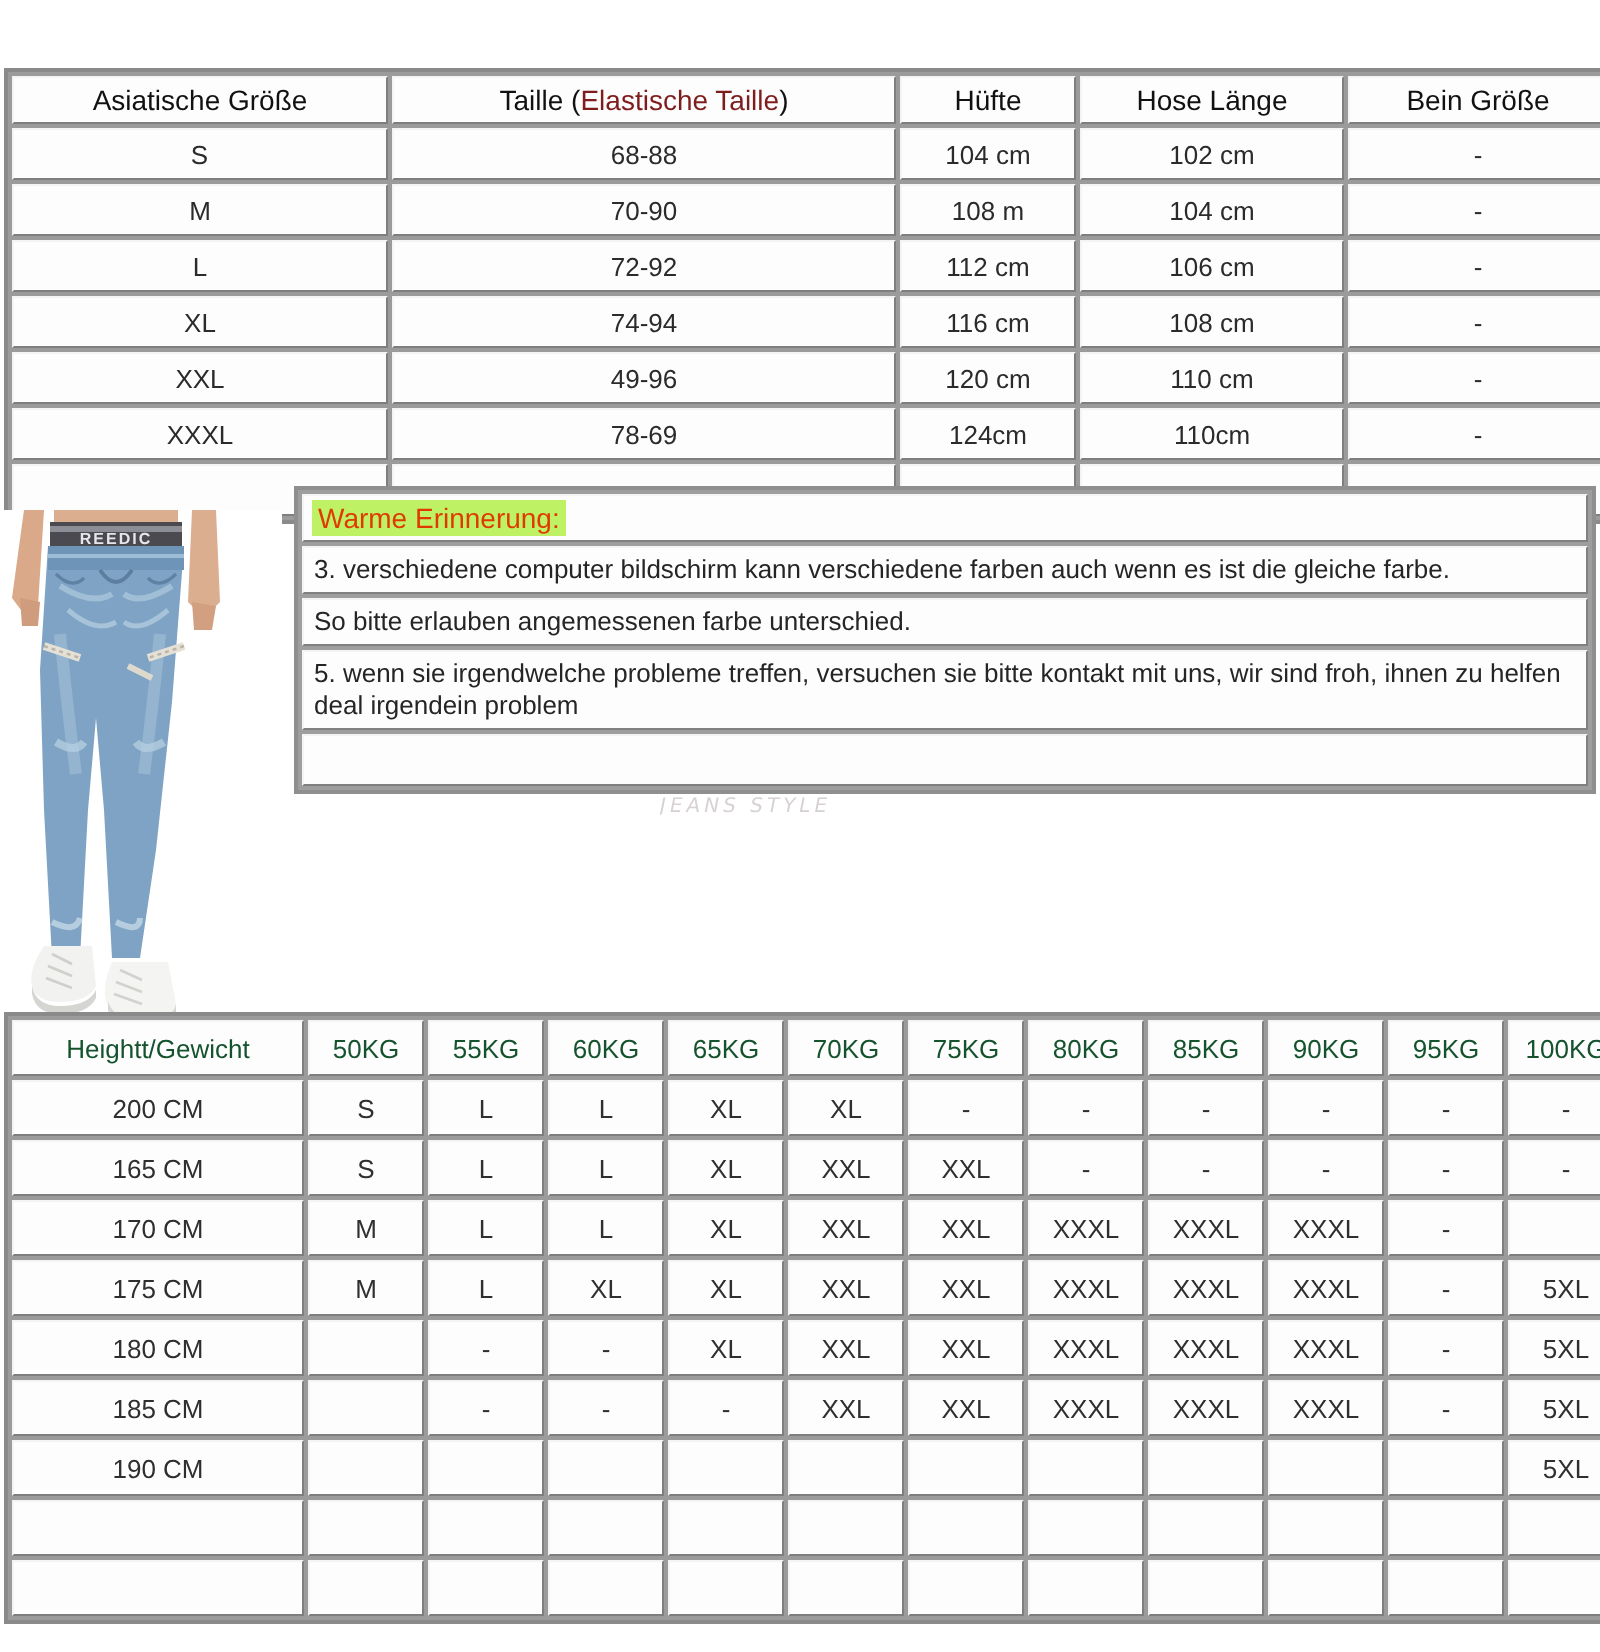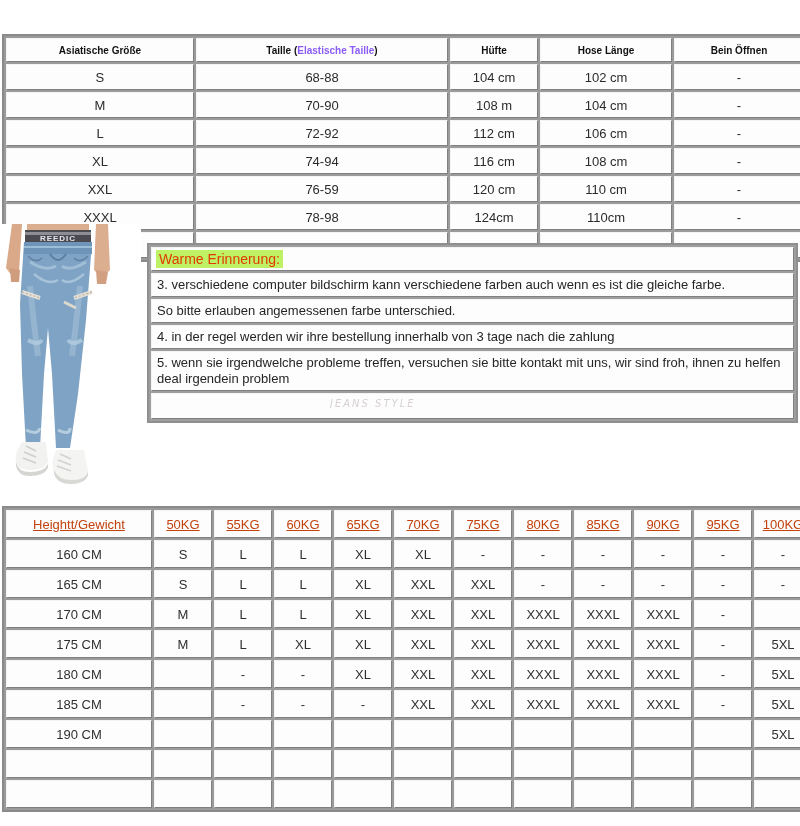--- a/index.html
+++ b/index.html
@@ -33,36 +33,36 @@
     overflow:hidden;
     white-space:nowrap;
   }
 
   
   #top-table-wrap{
     position:absolute;left:2px;top:34px;width:796px;
   }
   #top-table td{height:24px;font-size:13px;color:#2b2b2b;}
   #top-table tr.hdr td{
-    font-weight:bold;font-size:10px;color:#111;height:22px;
-  }
-  #top-table .red{color:#8b5cf6;}
+    font-weight:normal;font-size:14px;color:#111;height:22px;
+  }
+  #top-table .red{color:#7f1d1d;}
   .sz-s   {font-size:19px;font-weight:400;letter-spacing:.5px;}
   .sz-m   {font-size:20px;}
   .sz-l   {font-size:19px;}
   .sz-xl  {font-size:20px;}
   .sz-xxl {font-size:20px;}
   .sz-xxxl{font-size:20px;}
   .big-val{font-size:18px;}
   .mid-val{font-size:15px;margin-left:12px;}
   .dash{font-size:13px;color:#333;}
 
   
   #photo{
-    position:absolute;left:0;top:224px;width:141px;height:262px;
+    position:absolute;left:0;top:255px;width:141px;height:262px;
     background:#ef4444;overflow:hidden;
   }
 
   
   #notice-wrap{
     position:absolute;left:147px;top:243px;width:651px;
   }
   #notice-table{
     border-collapse:separate;border-spacing:2px;
     background:#9e9e9e;border:2px solid #8f8f8f;width:100%;
@@ -87,21 +87,21 @@
     opacity:.30;font-size:10px;letter-spacing:2px;color:#7d6a6a;
     font-family:"DejaVu Sans", sans-serif;pointer-events:none;
     white-space:nowrap;overflow:hidden;font-style:italic;
   }
 
   
   #bot-table-wrap{
     position:absolute;left:2px;top:506px;width:796px;
   }
   #bot-table td{height:26px;font-size:13px;color:#2f2f2f;}
-  #bot-table tr.hdr td{font-size:13px;color:#c2410c;text-decoration:underline;}
+  #bot-table tr.hdr td{font-size:13px;color:#14532d;}
   #bot-table td.hcol{font-size:13px;}
   .b-s {font-size:17px;}
   .b-m {font-size:18px;}
   .b-l {font-size:14px;}
   .b-xl{font-size:14px;}
   .b-xxl{font-size:14px;}
   .b-xxxl{font-size:14px;}
   .b-xxxl-big{font-size:19px;}
   .b-5xl{font-size:14px;}
   .b-dash{font-size:12px;color:#444;}
@@ -117,21 +117,21 @@
         <col style="width:88px">
       <col style="width:132px">
         <col style="width:130px">
     </colgroup>
     <tbody>
       <tr class="hdr">
         <td><span>Asiatische Größe</span></td>
         <td><span>Taille (</span><span class="red">Elastische Taille</span><span>)</span></td>
         <td><span>Hüfte</span></td>
         <td><span>Hose Länge</span></td>
-        <td><span>Bein Öffnen</span></td>
+        <td><span>Bein Größe</span></td>
       </tr>
 
       <tr>
         <td class="sz-s">S</td>
         <td class="mid-val">68-88</td>
         <td class="mid-val">104 cm</td>
         <td class="mid-val">102 cm</td>
         <td class="dash">-</td>
       </tr>
       <tr>
@@ -150,28 +150,28 @@
       </tr>
       <tr>
         <td class="sz-xl">XL</td>
         <td class="mid-val">74-94</td>
         <td class="mid-val">116 cm</td>
         <td class="mid-val">108 cm</td>
         <td class="dash">-</td>
       </tr>
       <tr>
         <td class="sz-xxl">XXL</td>
-        <td class="mid-val">76-59</td>
+        <td class="mid-val">49-96</td>
         <td class="mid-val">120 cm</td>
         <td class="mid-val">110 cm</td>
         <td class="dash">-</td>
       </tr>
       <tr>
         <td class="sz-xxxl">XXXL</td>
-        <td class="big-val">78-98</td>
+        <td class="big-val">78-69</td>
         <td class="big-val">124cm</td>
         <td class="big-val">110cm</td>
         <td class="dash">-</td>
       </tr>
       <tr>
         <td></td>
         <td></td>
         <td></td>
         <td></td>
         <td></td>
@@ -244,23 +244,20 @@
       <tr>
         <td class="warm-cell">
           <span class="warm-hl">Warme Erinnerung:</span>
         </td>
       </tr>
       <tr>
         <td>3. verschiedene computer bildschirm kann verschiedene farben auch wenn es ist die gleiche farbe.</td>
       </tr>
       <tr>
         <td>So bitte erlauben angemessenen farbe unterschied.</td>
-      </tr>
-      <tr>
-        <td>4. in der regel werden wir ihre bestellung innerhalb von 3 tage nach die zahlung</td>
       </tr>
       <tr>
         <td>5. wenn sie irgendwelche probleme treffen, versuchen sie bitte kontakt mit uns, wir sind froh, ihnen zu helfen deal irgendein problem</td>
       </tr>
       <tr>
         <td style="height:18px"></td>
       </tr>
     </tbody>
   </table>
 </div>
@@ -292,21 +289,21 @@
         <td>70KG</td>
         <td>75KG</td>
         <td>80KG</td>
         <td>85KG</td>
         <td>90KG</td>
         <td>95KG</td>
         <td>100KG</td>
       </tr>
 
       <tr>
-        <td class="hcol">160 CM</td>
+        <td class="hcol">200 CM</td>
         <td class="b-s">S</td>
         <td class="b-l">L</td>
         <td class="b-l">L</td>
         <td class="b-xl">XL</td>
         <td class="b-xl">XL</td>
         <td class="b-dash">-</td>
         <td class="b-dash">-</td>
         <td class="b-dash">-</td>
         <td class="b-dash">-</td>
         <td class="b-dash">-</td>

